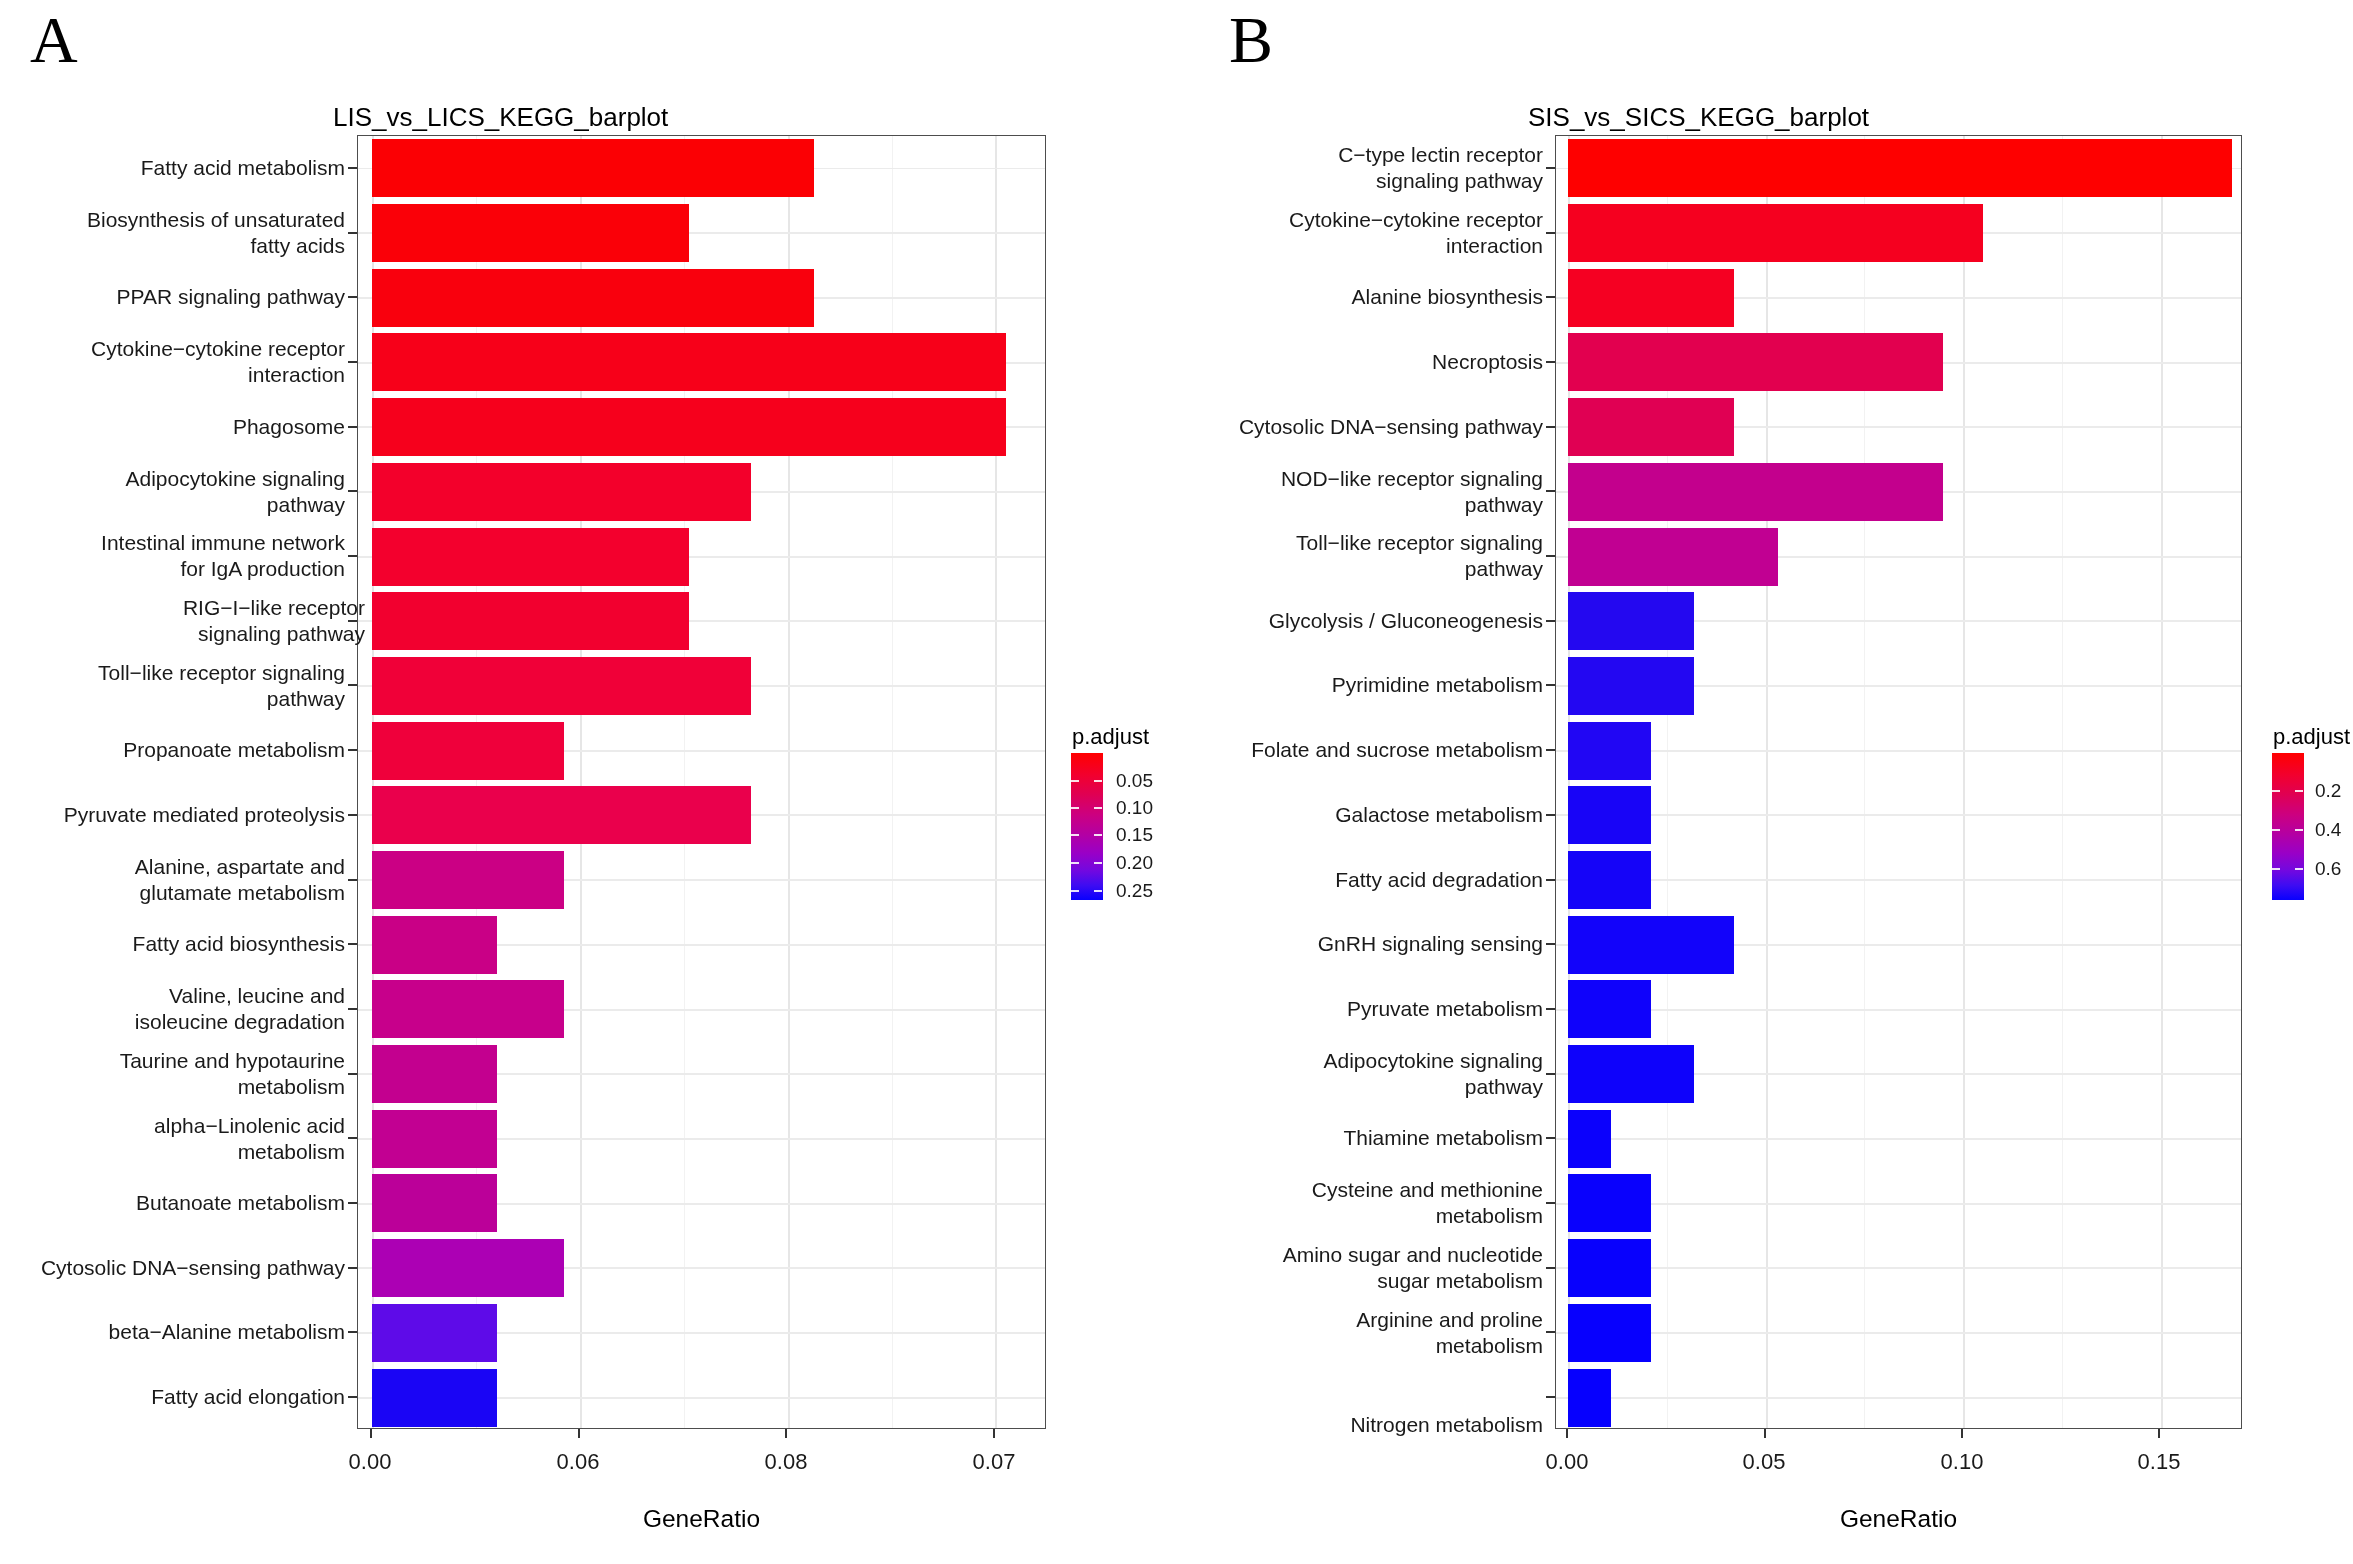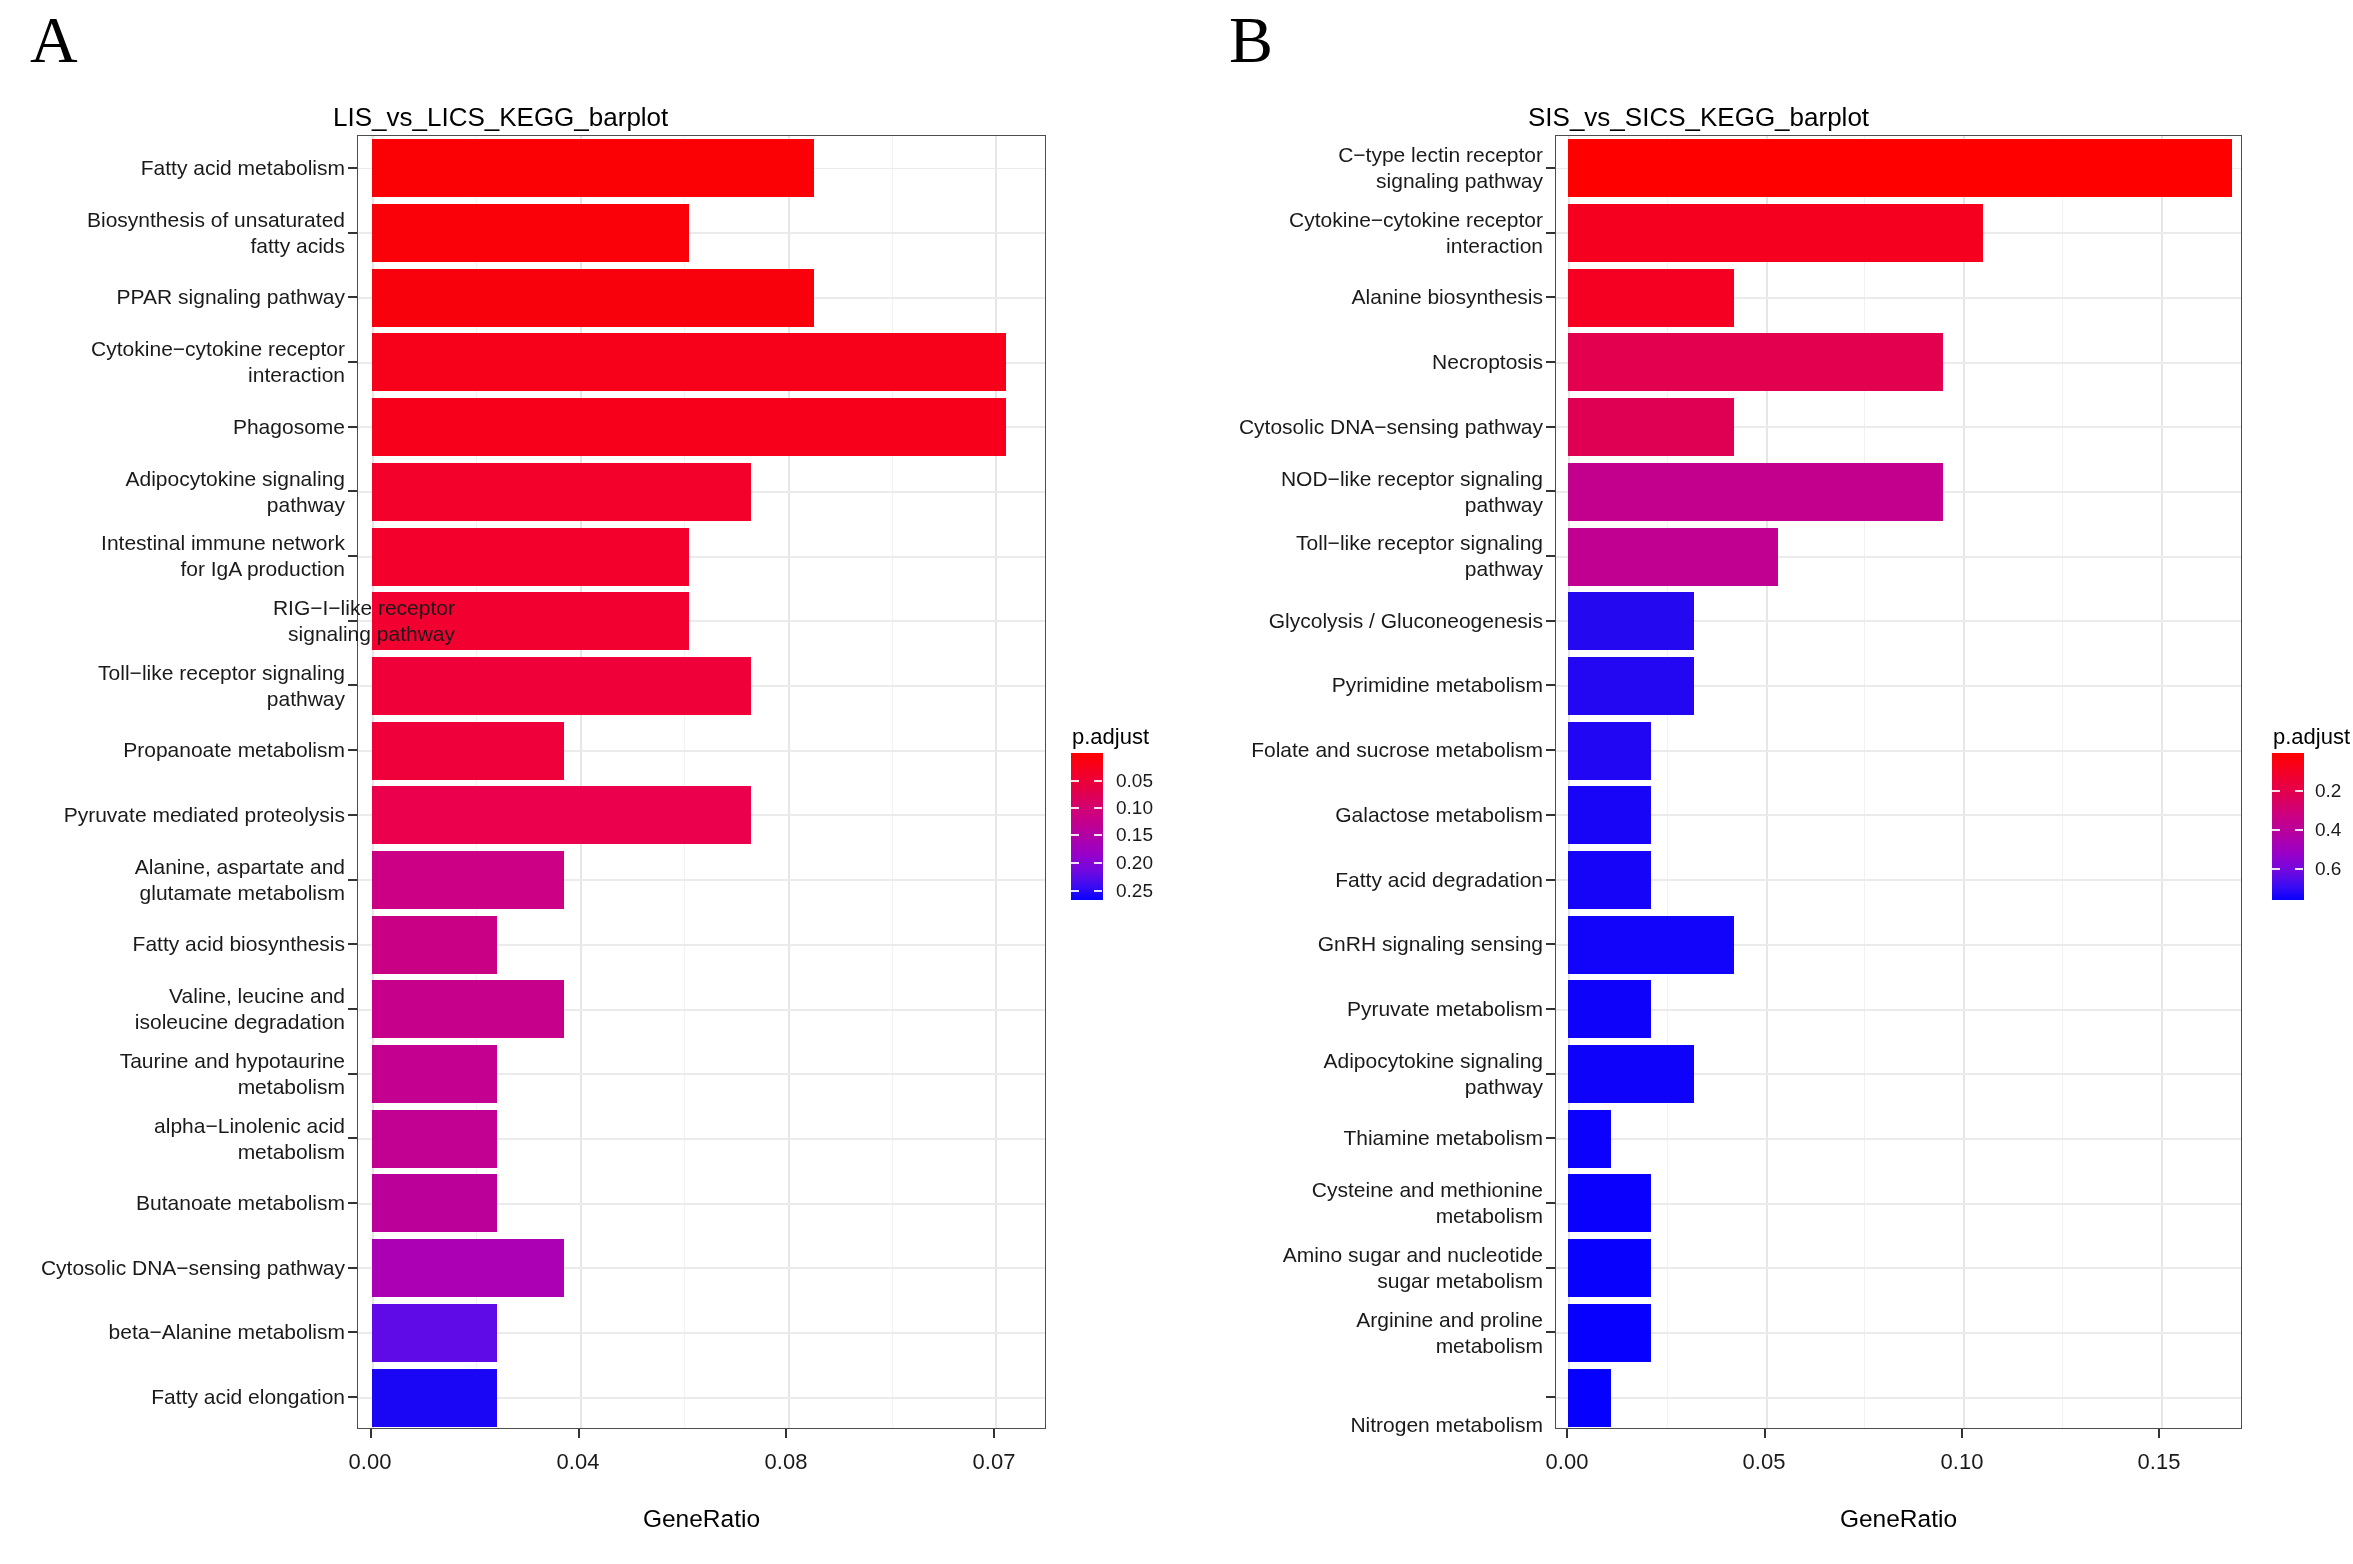--- a/index.html
+++ b/index.html
@@ -92,21 +92,21 @@
 interaction</div>
     <div class="ytick" style="left: 348px; top: 361px;"></div>
     <div class="ylab" style="right: 2009px; top: 414px;">Phagosome</div>
     <div class="ytick" style="left: 348px; top: 426px;"></div>
     <div class="ylab" style="right: 2009px; top: 466px;">Adipocytokine signaling
 pathway</div>
     <div class="ytick" style="left: 348px; top: 490px;"></div>
     <div class="ylab" style="right: 2009px; top: 530px;">Intestinal immune network
 for IgA production</div>
     <div class="ytick" style="left: 348px; top: 555px;"></div>
-    <div class="ylab" style="right: 1899px; top: 595px;">RIG−I−like receptor
+    <div class="ylab" style="right: 1989px; top: 595px;">RIG−I−like receptor
 signaling pathway</div>
     <div class="ytick" style="left: 348px; top: 620px;"></div>
     <div class="ylab" style="right: 2009px; top: 660px;">Toll−like receptor signaling
 pathway</div>
     <div class="ytick" style="left: 348px; top: 684px;"></div>
     <div class="ylab" style="right: 2009px; top: 737px;">Propanoate metabolism</div>
     <div class="ytick" style="left: 348px; top: 749px;"></div>
     <div class="ylab" style="right: 2009px; top: 802px;">Pyruvate mediated proteolysis</div>
     <div class="ytick" style="left: 348px; top: 814px;"></div>
     <div class="ylab" style="right: 2009px; top: 854px;">Alanine, aspartate and
@@ -127,21 +127,21 @@
     <div class="ytick" style="left: 348px; top: 1202px;"></div>
     <div class="ylab" style="right: 2009px; top: 1255px;">Cytosolic DNA−sensing pathway</div>
     <div class="ytick" style="left: 348px; top: 1267px;"></div>
     <div class="ylab" style="right: 2009px; top: 1319px;">beta−Alanine metabolism</div>
     <div class="ytick" style="left: 348px; top: 1331px;"></div>
     <div class="ylab" style="right: 2009px; top: 1384px;">Fatty acid elongation</div>
     <div class="ytick" style="left: 348px; top: 1396px;"></div>
     <div class="xtick" style="left: 370px; top: 1429px;"></div>
     <div class="xticklab" style="left: 320px; top: 1449px;">0.00</div>
     <div class="xtick" style="left: 578px; top: 1429px;"></div>
-    <div class="xticklab" style="left: 528px; top: 1449px;">0.04</div>
+    <div class="xticklab" style="left: 528px; top: 1449px;">0.06</div>
     <div class="xtick" style="left: 785px; top: 1429px;"></div>
     <div class="xticklab" style="left: 736px; top: 1449px;">0.08</div>
     <div class="xtick" style="left: 993px; top: 1429px;"></div>
     <div class="xticklab" style="left: 944px; top: 1449px;">0.07</div>
     <div class="xlabel" style="left: 590px; width: 223px; top: 1505px;">GeneRatio</div>
     <div class="legend-title" style="left: 1072px; top: 724px;">p.adjust</div>
     <div class="legend-grad" style="left: 1071px; top: 753px; width: 32px; height: 147px;"></div>
     <div class="legend-dash" style="left: 1071px; top: 780px; width: 8.4px;"></div>
     <div class="legend-dash" style="left: 1094px; top: 780px; width: 8.4px;"></div>
     <div class="legend-lab" style="left: 1116px; top: 770px;">0.05</div>

